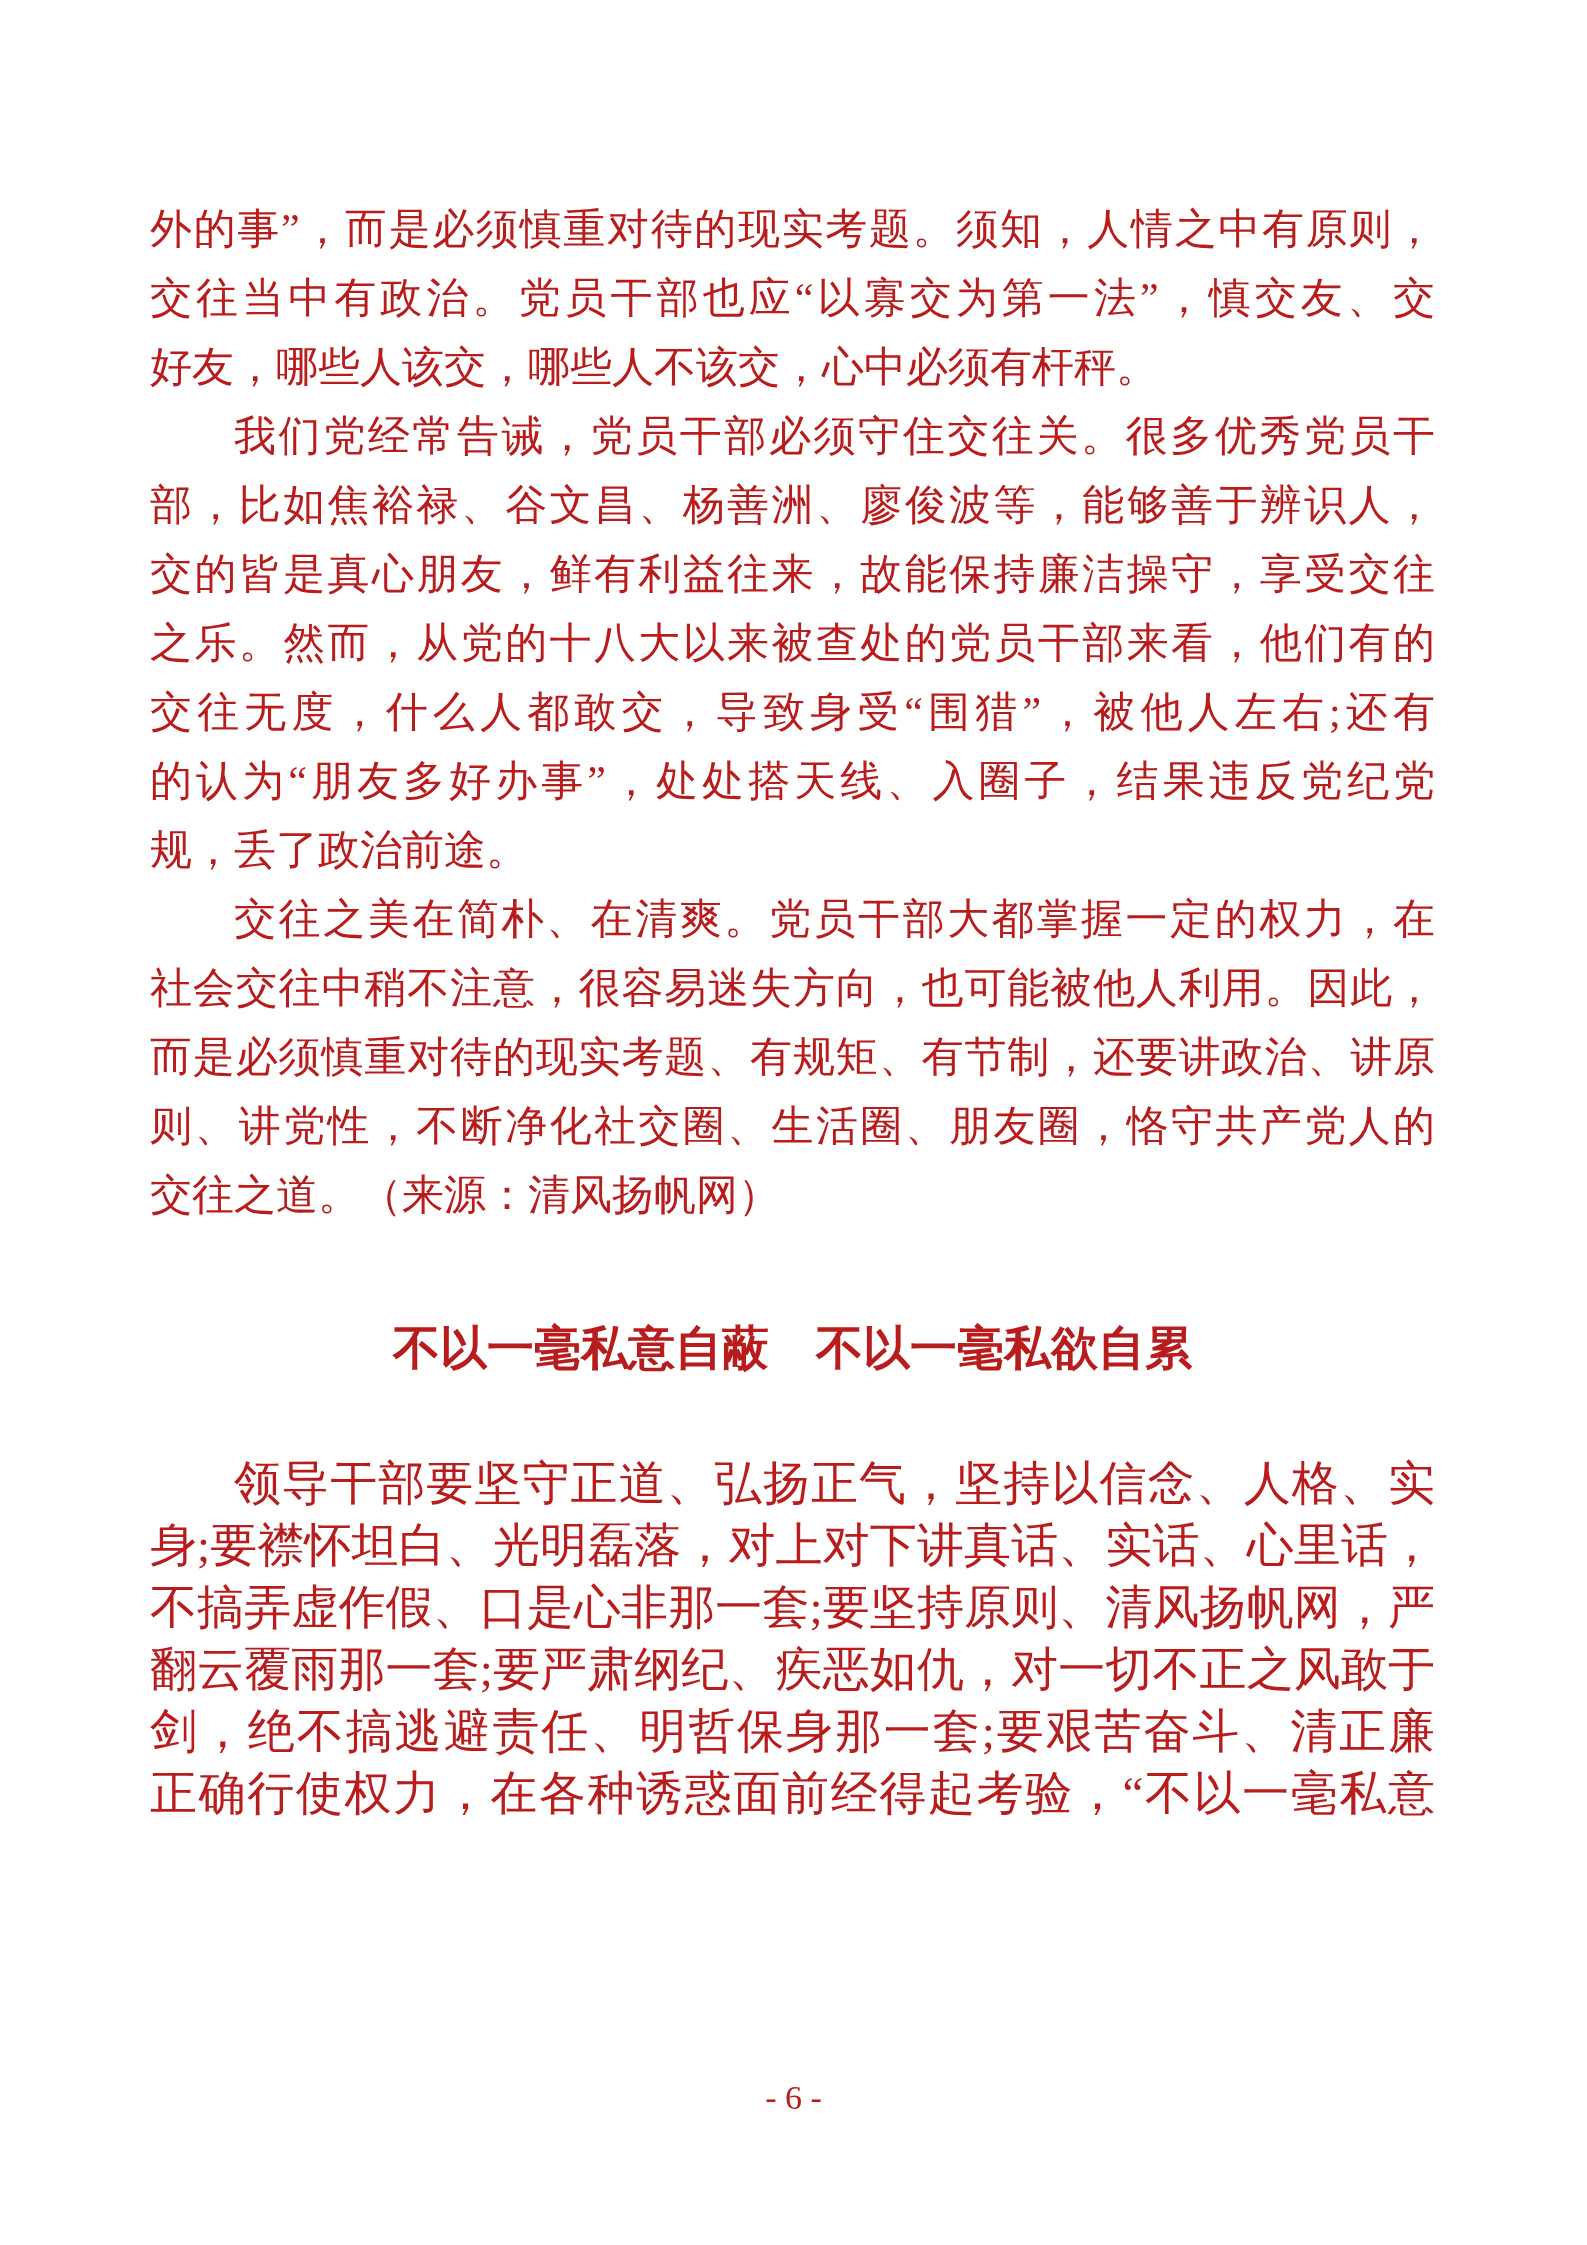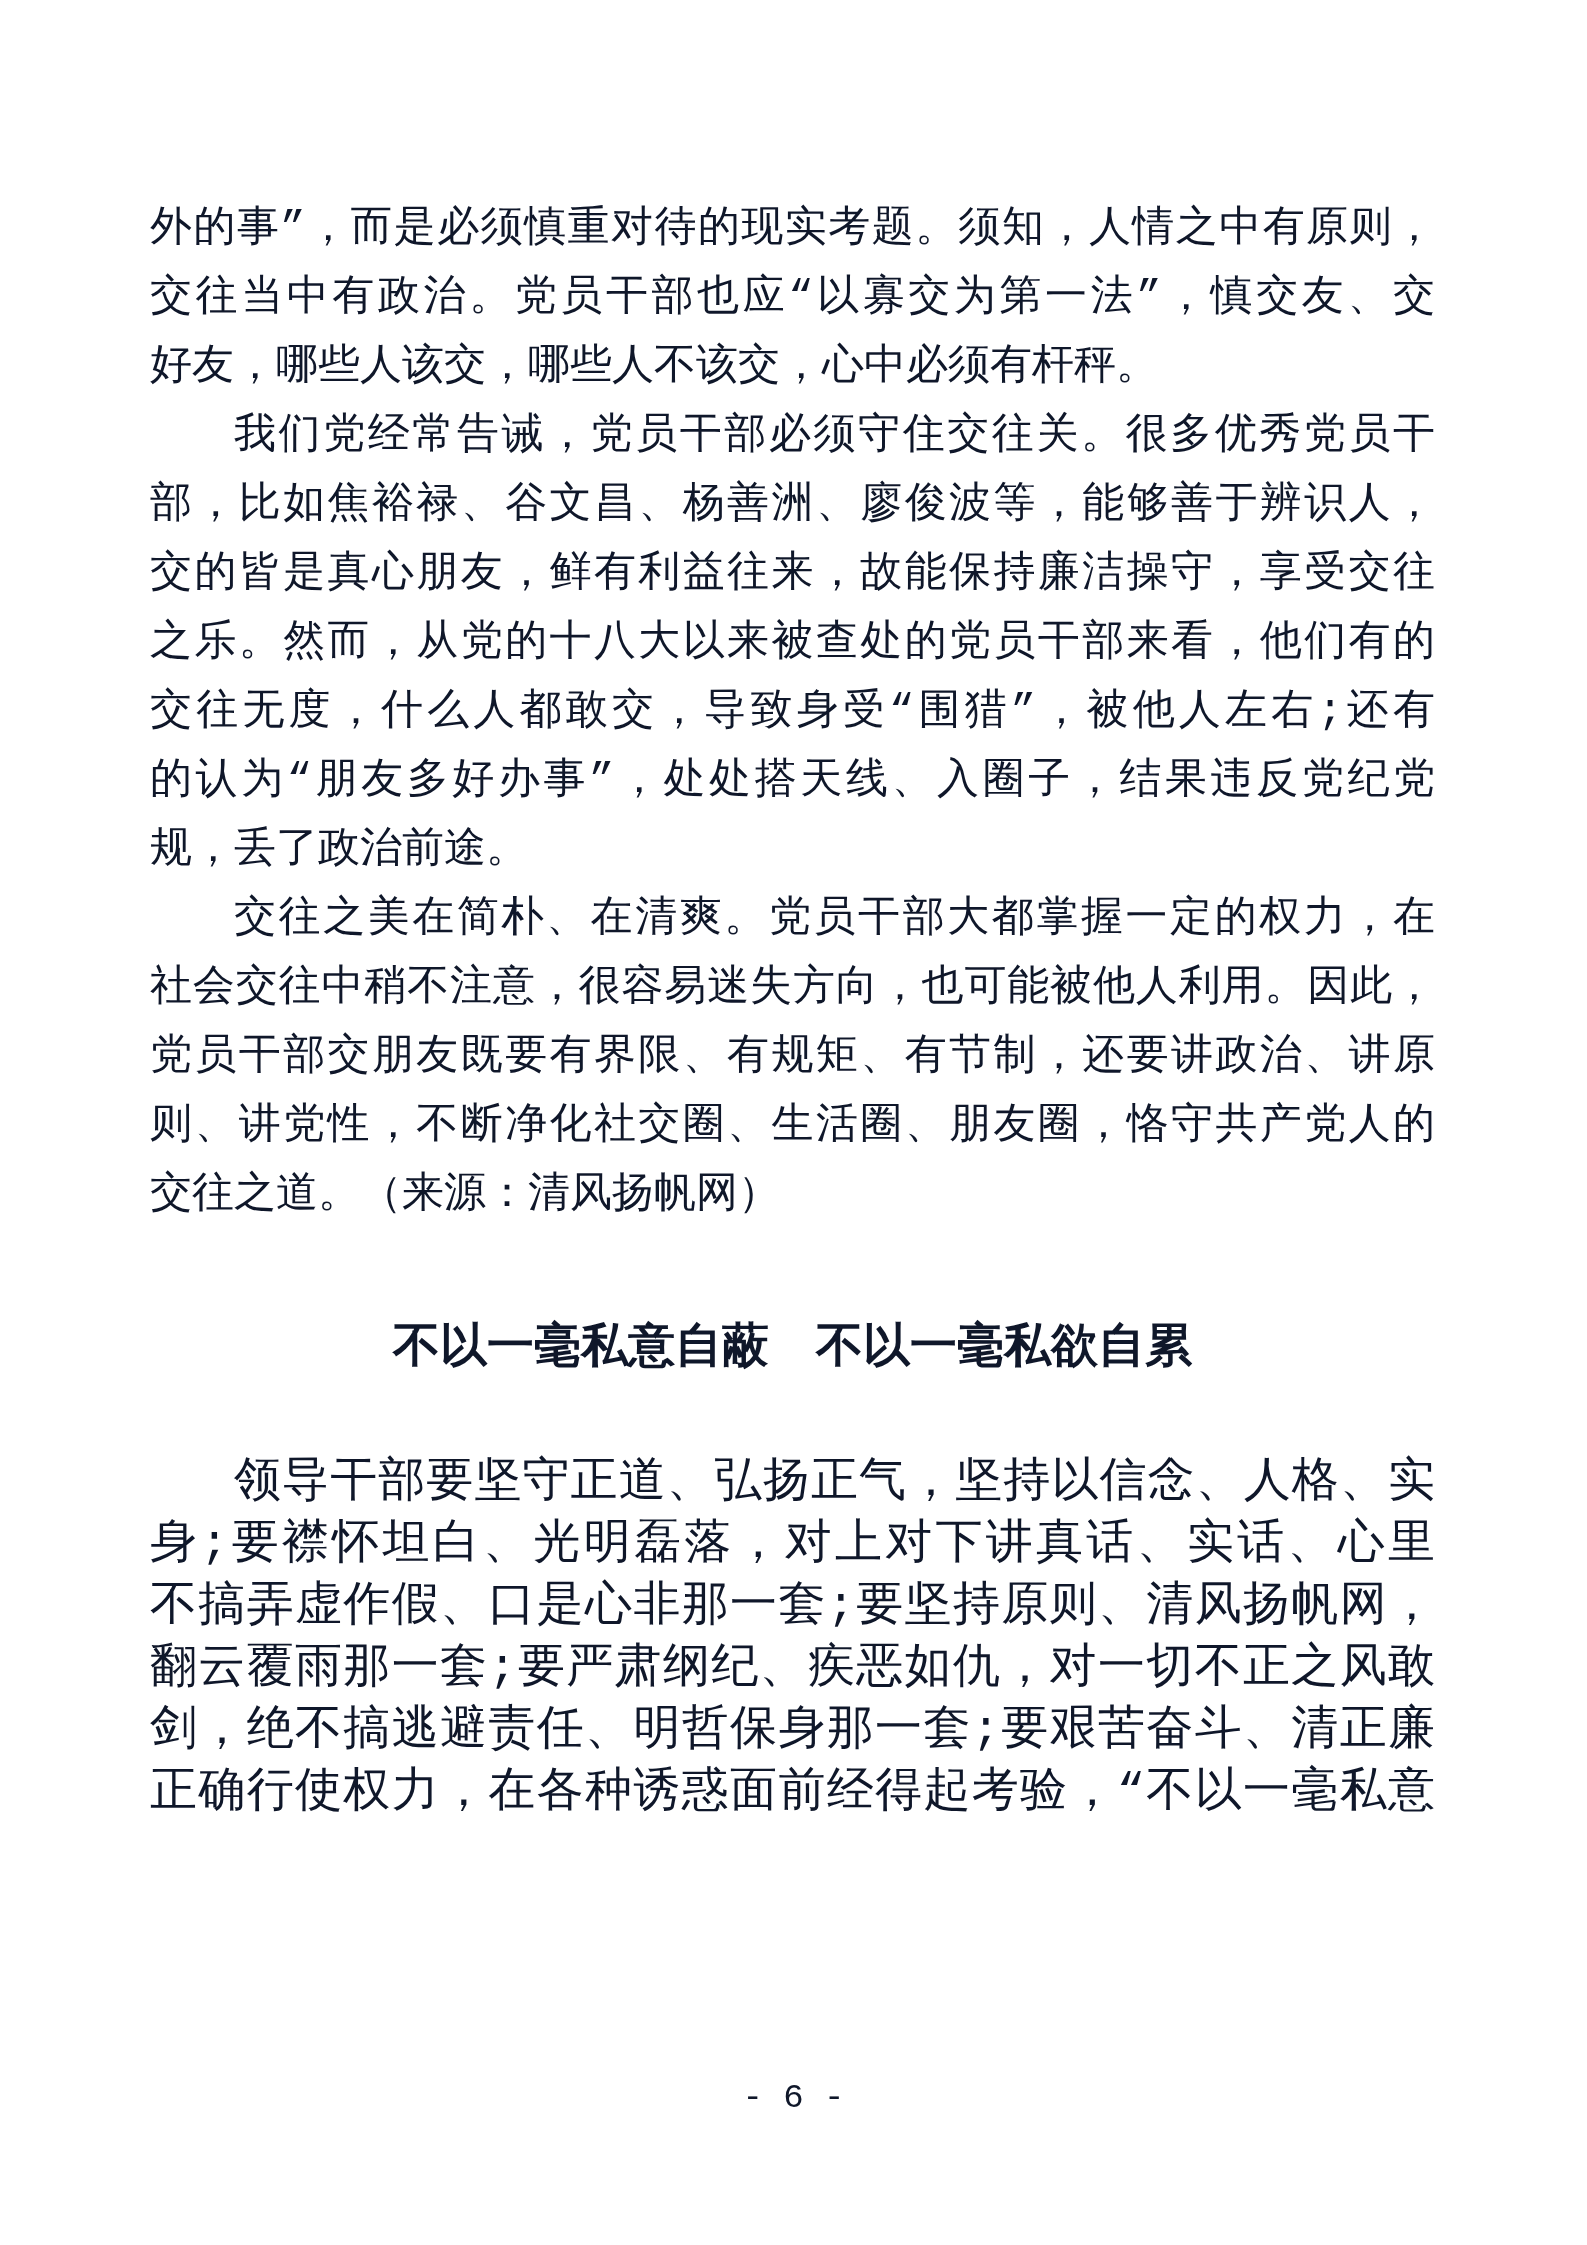--- a/index.html
+++ b/index.html
@@ -5,22 +5,22 @@
   html, body {
     margin: 0;
     padding: 0;
     background: #ffffff;
   }
   .page {
     position: relative;
     width: 1587px;
     height: 2245px;
     background: #ffffff;
-    color: #0f172a;
-    font-family: Liberation Mono, monospace;
+    color: #b91c1c;
+    font-family: Liberation Serif, serif;
     overflow: hidden;
   }
   .content {
     position: absolute;
     left: 150px;
     top: 195px;
     width: 1285px;
   }
   .line {
     text-align: justify;
@@ -87,21 +87,21 @@
           <div class="line">部，比如焦裕禄、谷文昌、杨善洲、廖俊波等，能够善于辨识人，</div>
           <div class="line">交的皆是真心朋友，鲜有利益往来，故能保持廉洁操守，享受交往</div>
           <div class="line">之乐。然而，从党的十八大以来被查处的党员干部来看，他们有的</div>
           <div class="line">交往无度，什么人都敢交，导致身受“围猎”，被他人左右;还有</div>
           <div class="line">的认为“朋友多好办事”，处处搭天线、入圈子，结果违反党纪党</div>
           <div class="line flush-last">规，丢了政治前途。</div>
         </div>
         <div class="paragraph">
           <div class="line indent">交往之美在简朴、在清爽。党员干部大都掌握一定的权力，在</div>
           <div class="line">社会交往中稍不注意，很容易迷失方向，也可能被他人利用。因此，</div>
-          <div class="line">党员干部交朋友既要有界限、有规矩、有节制，还要讲政治、讲原</div>
+          <div class="line">而是必须慎重对待的现实考题、有规矩、有节制，还要讲政治、讲原</div>
           <div class="line">则、讲党性，不断净化社交圈、生活圈、朋友圈，恪守共产党人的</div>
           <div class="line flush-last">交往之道。（来源：清风扬帆网）</div>
         </div>
       </div>
     <div class="article-title">不以一毫私意自蔽　不以一毫私欲自累</div>
     <div class="article-block body-text">
         <div class="paragraph">
           <div class="line indent">领导干部要坚守正道、弘扬正气，坚持以信念、人格、实干立</div>
           <div class="line">身;要襟怀坦白、光明磊落，对上对下讲真话、实话、心里话，绝</div>
           <div class="line">不搞弄虚作假、口是心非那一套;要坚持原则、清风扬帆网，严格按</div>

